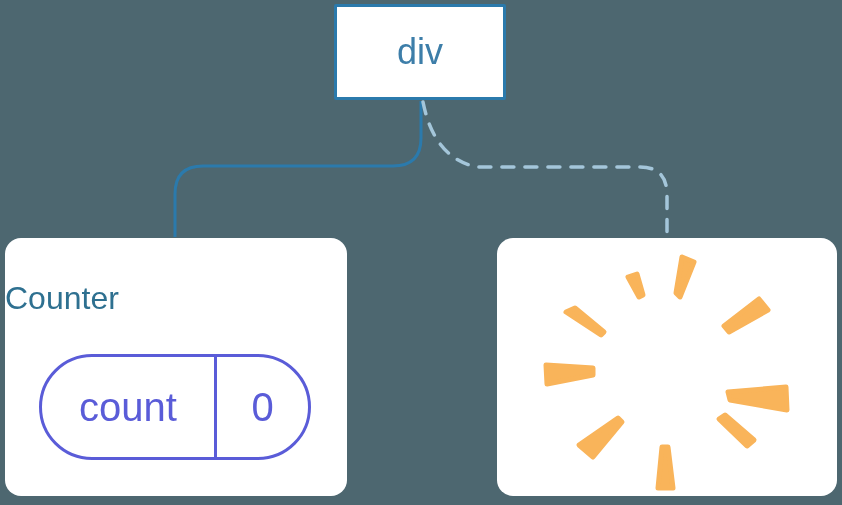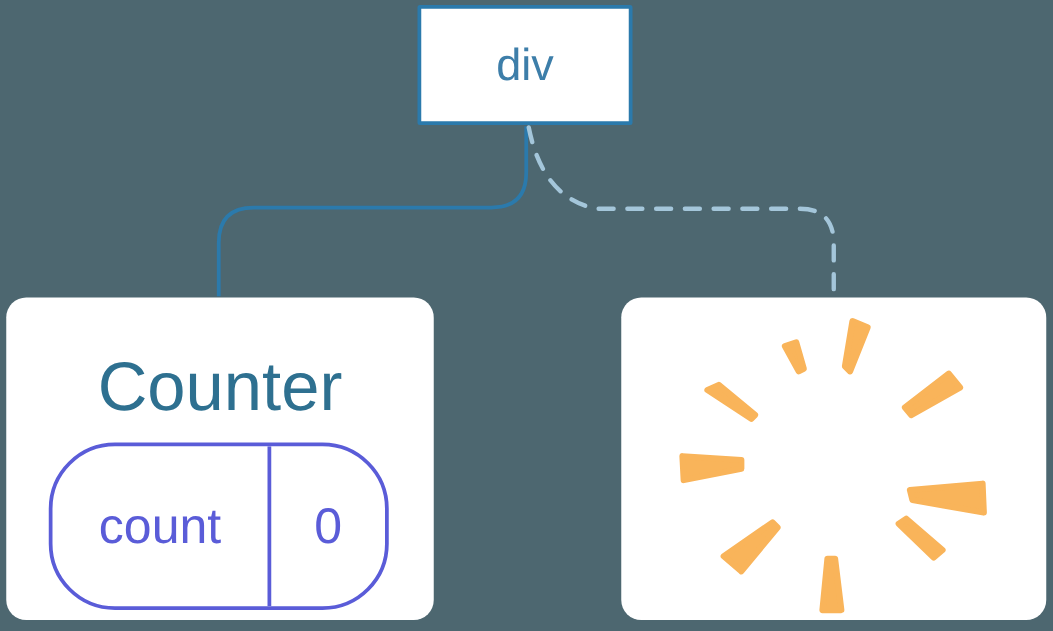--- a/index.html
+++ b/index.html
@@ -19,25 +19,25 @@
     border:3px solid var(--c-solid,#2b7aac);border-radius:2px;
     display:flex;align-items:center;justify-content:center;
   }
   .root-node .label{
     color:var(--c-rootText,#3d7ea9);font-size:36px;font-weight:500;line-height:1;
   }
   .counter-card{
     left:5px;top:238px;width:342px;height:258px;border-radius:16px;
   }
   .counter-title{
-    position:absolute;left:0;top:44px;width:100%;text-align:center;
-    color:var(--c-title,#2e7090);font-size:55px;font-weight:500;line-height:1;
+    position:absolute;left:0;top:44px;width:100%;text-align:left;
+    color:var(--c-title,#2e7090);font-size:32px;font-weight:500;line-height:1;
   }
   .state-pill{
-    position:absolute;left:34px;top:116px;width:272px;height:134px;
+    position:absolute;left:34px;top:116px;width:272px;height:106px;
     border:3px solid var(--c-purple,#5a5cd8);border-radius:53px;
     box-sizing:border-box;display:flex;overflow:hidden;
     color:var(--c-purple,#5a5cd8);font-size:40px;
   }
   .state-key-cell{
     flex:0 0 172px;border-right:3px solid var(--c-purple,#5a5cd8);
     display:flex;align-items:center;justify-content:center;
   }
   .state-value-cell{
     flex:1;display:flex;align-items:center;justify-content:center;

